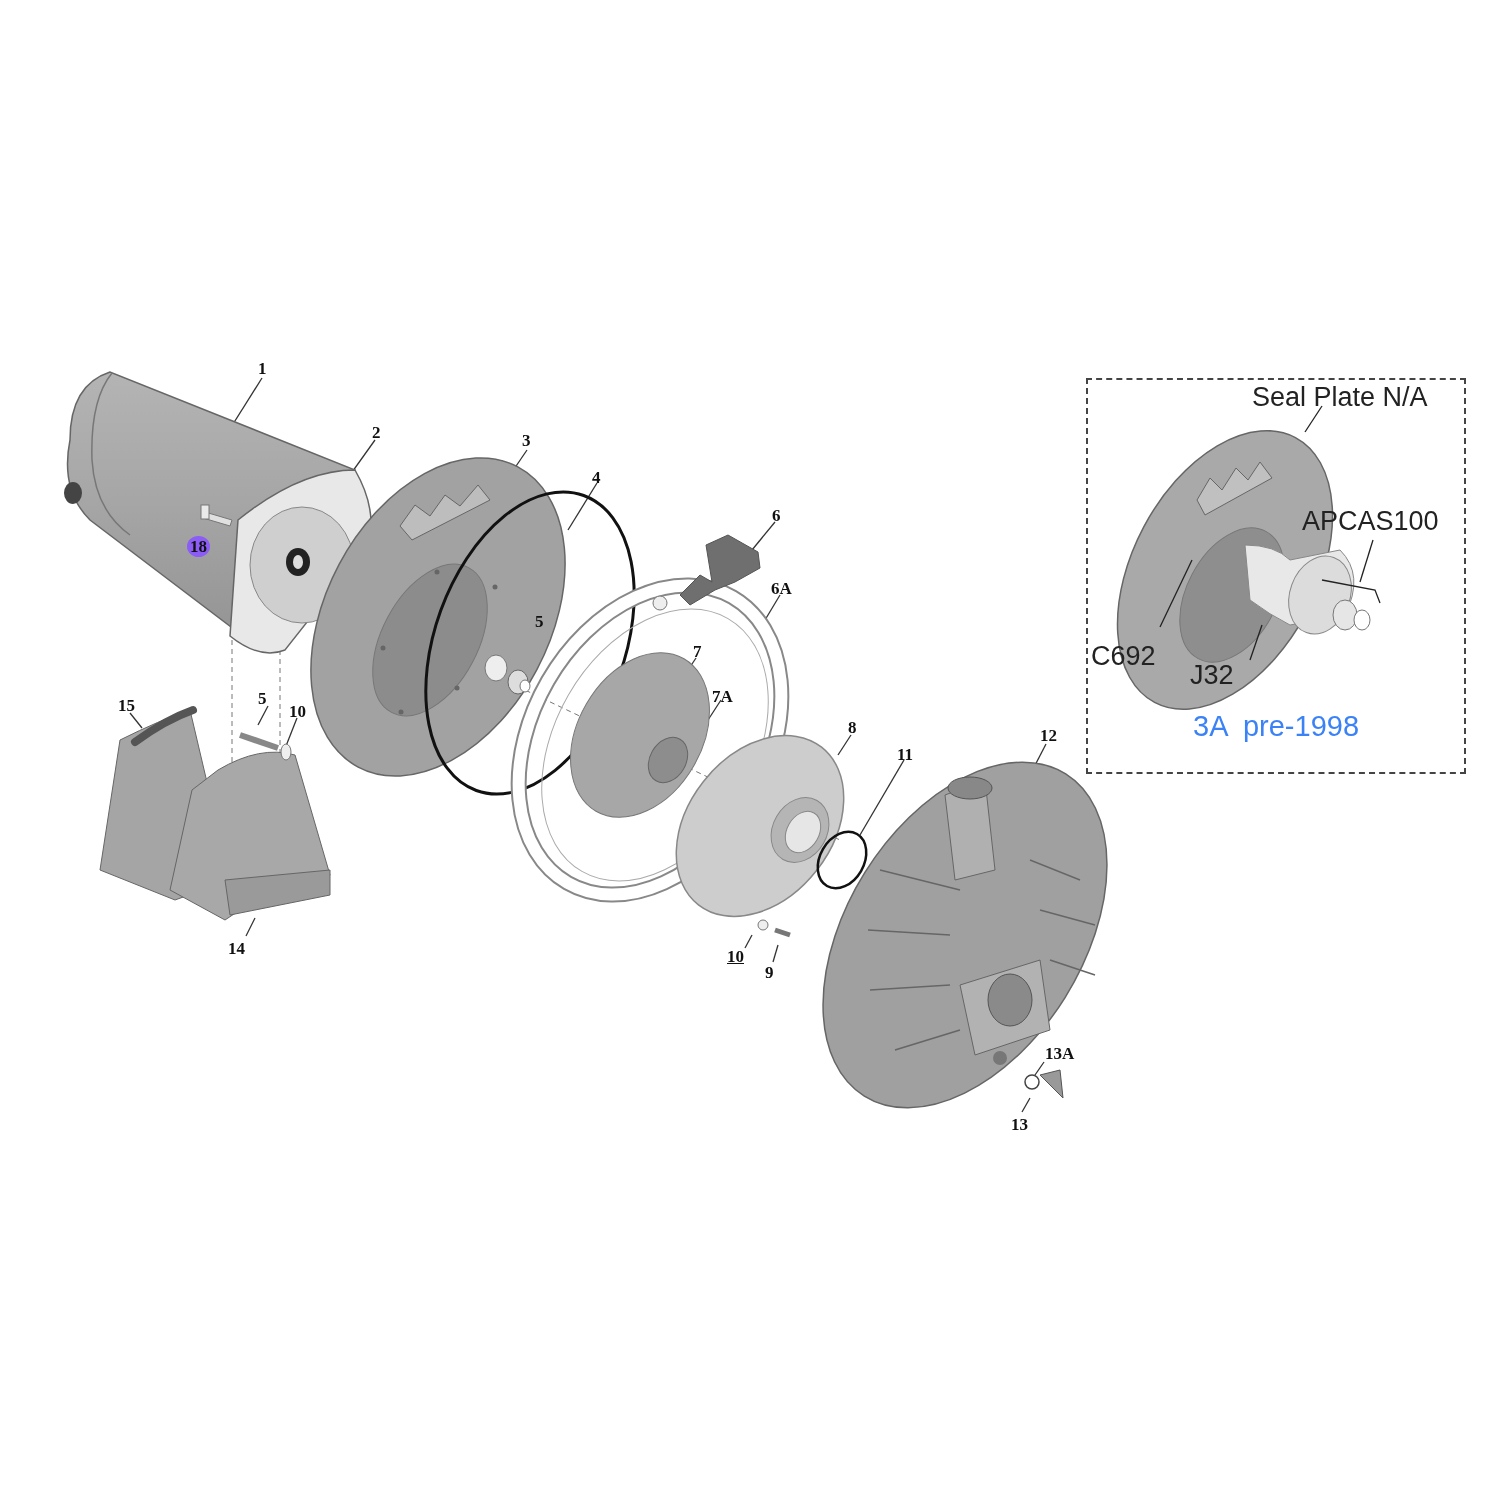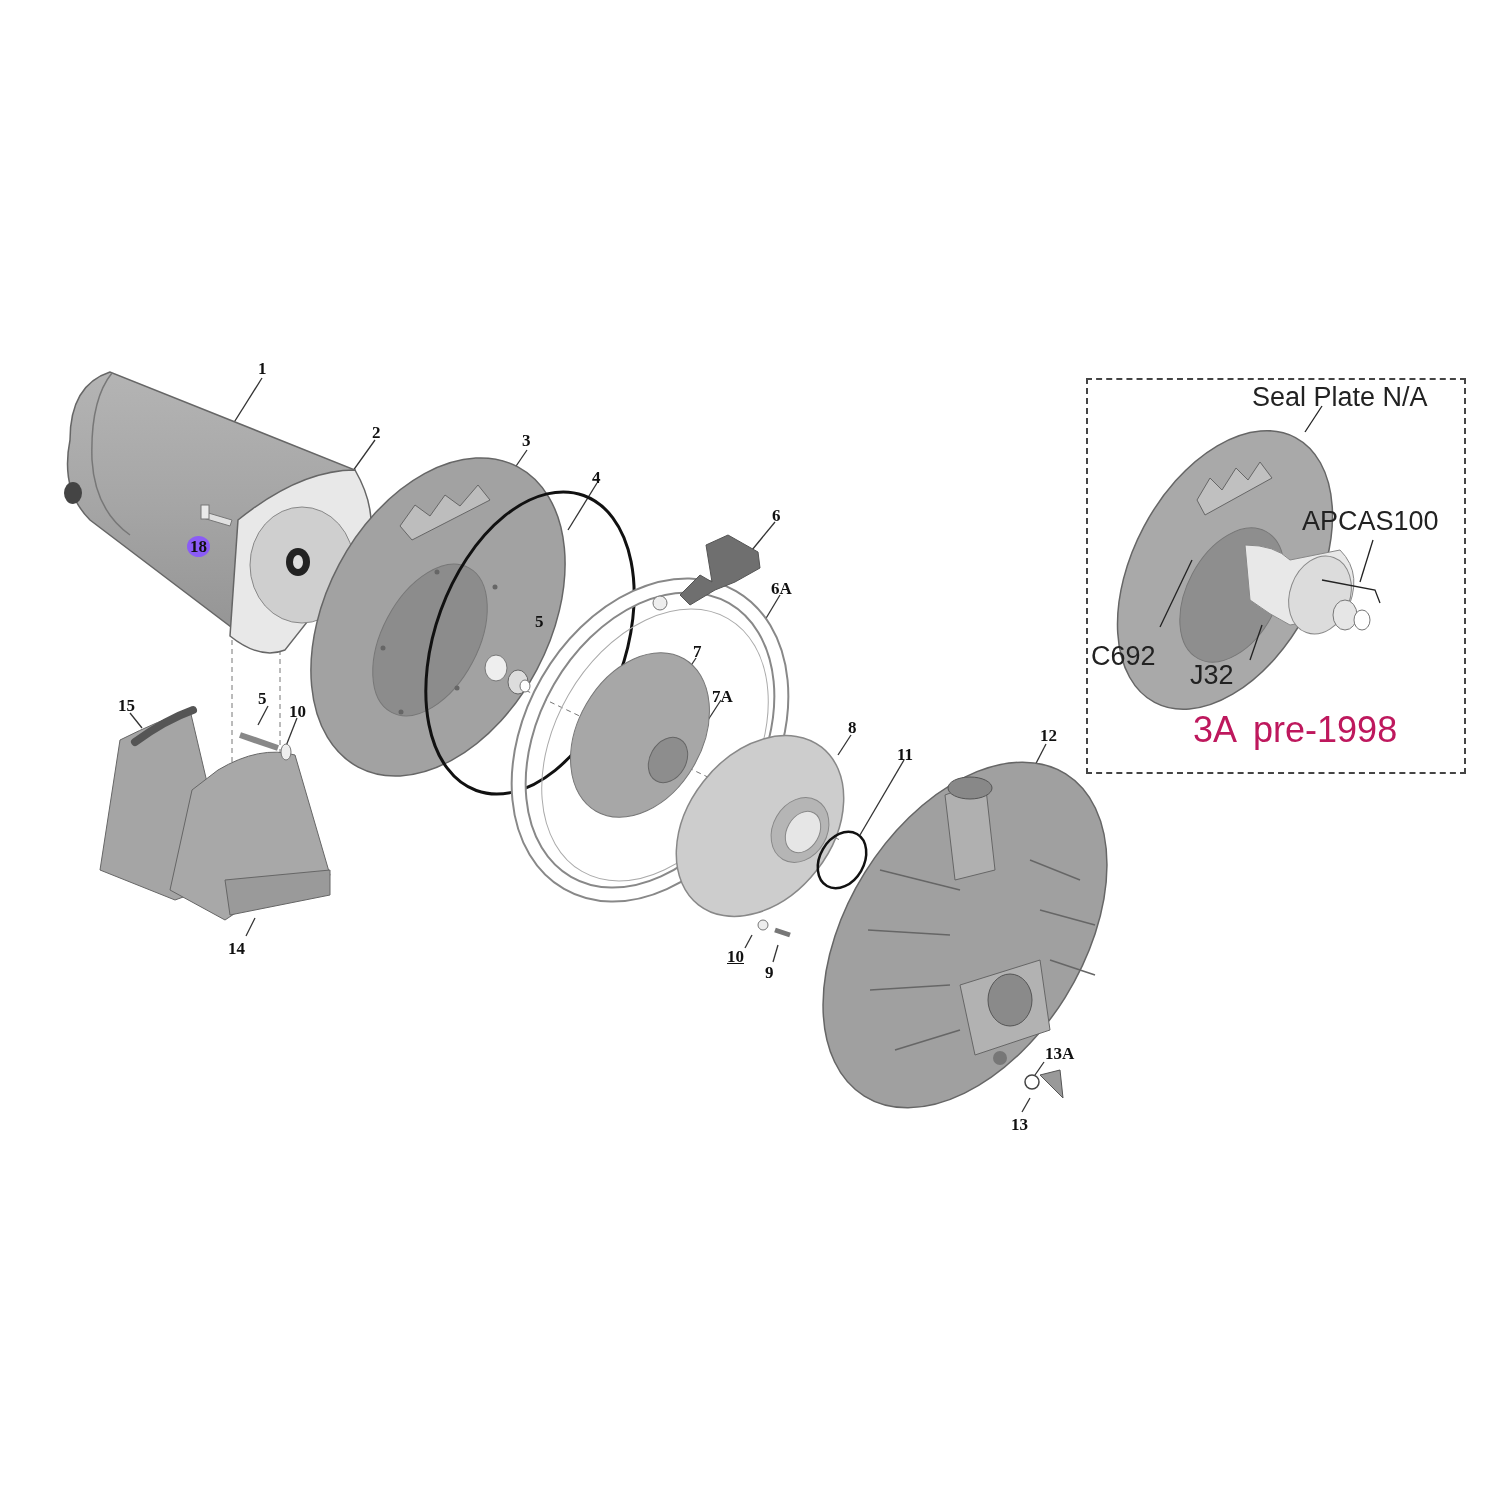--- a/index.html
+++ b/index.html
@@ -1,21 +1,21 @@
 <!DOCTYPE html>
 <html><head>
 <meta charset="utf-8">
 <style>
   html, body { margin:0; padding:0; background:#ffffff; }
   body { width:1500px; height:1500px; position:relative; overflow:hidden; font-family:"Liberation Serif", serif; }
   #diagram { position:absolute; left:0; top:0; width:1500px; height:1500px; }
   .callout { position:absolute; font-family:"Liberation Serif", serif; font-weight:bold; font-size:17px; color:#111; line-height:1; white-space:nowrap; }
   .callout.circled { background:#8b5cf6; border-radius:50%; padding:2px 3px; }
   .inset-label { position:absolute; font-family:"Liberation Sans", sans-serif; font-size:27px; color:#222; line-height:1; white-space:nowrap; }
-  .inset-caption { position:absolute; font-family:"Liberation Sans", sans-serif; font-size:36px; color:#be185d; line-height:1; white-space:nowrap; word-spacing:8px; }
+  .inset-caption { position:absolute; font-family:"Liberation Sans", sans-serif; font-size:29px; color:#3b82f6; line-height:1; white-space:nowrap; word-spacing:8px; }
   .inset-box { position:absolute; left:1086px; top:378px; width:380px; height:396px; border:2px dashed #444; box-sizing:border-box; }
 </style>
 </head>
 <body>
 
 <svg id="diagram" width="1500" height="1500" viewBox="0 0 1500 1500" xmlns="http://www.w3.org/2000/svg">
   <defs>
     <linearGradient id="gMotor" x1="0" y1="0" x2="0" y2="1">
       <stop offset="0" stop-color="#b4b4b4"></stop>
       <stop offset="0.5" stop-color="#a6a6a6"></stop>

